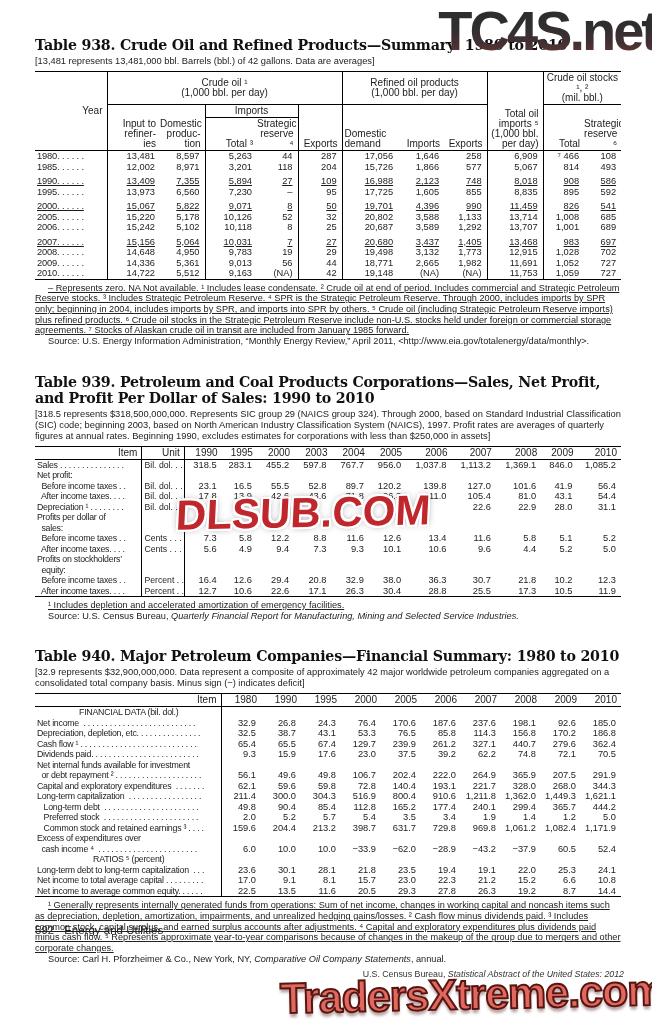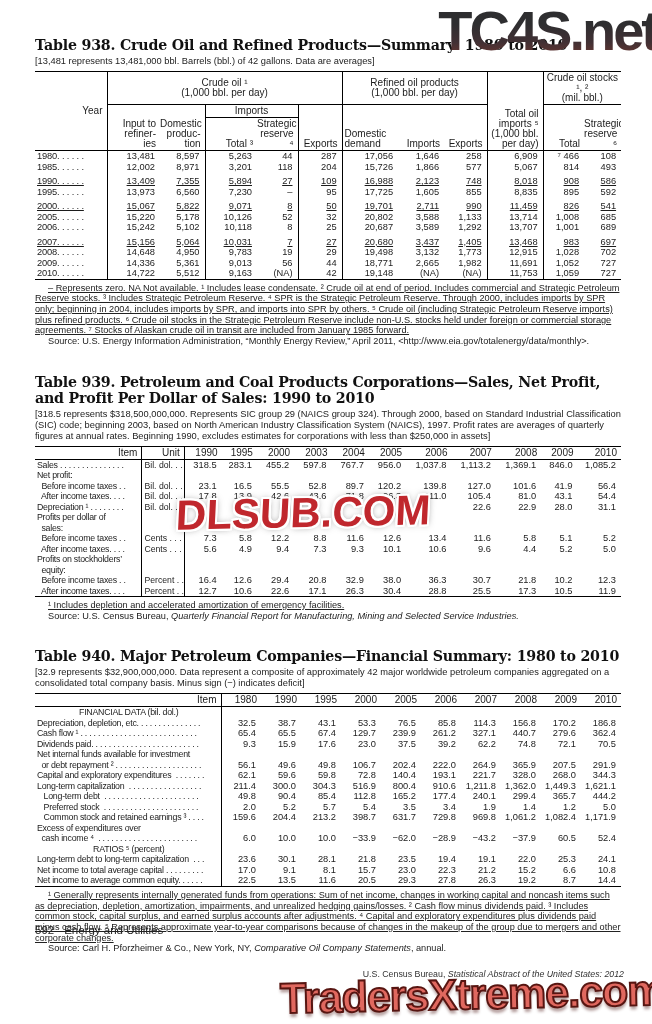--- a/index.html
+++ b/index.html
@@ -191,21 +191,21 @@
           <td class="num">592</td>
         </tr>
         <tr class="gap">
           <td class="lbl">2000. . . . . .</td>
           <td class="num vl">15,067</td>
           <td class="num">5,822</td>
           <td class="num vl">9,071</td>
           <td class="num">8</td>
           <td class="num vl">50</td>
           <td class="num vl">19,701</td>
-          <td class="num">2,711</td>
+          <td class="num">4,396</td>
           <td class="num">990</td>
           <td class="num vl">11,459</td>
           <td class="num vl">826</td>
           <td class="num">541</td>
         </tr>
         <tr>
           <td class="lbl">2005. . . . . .</td>
           <td class="num vl">15,220</td>
           <td class="num">5,178</td>
           <td class="num vl">10,126</td>
@@ -544,20 +544,33 @@
           <td class="num"></td>
           <td class="num"></td>
           <td class="num"></td>
           <td class="num"></td>
           <td class="num"></td>
           <td class="num"></td>
           <td class="num"></td>
           <td class="num"></td>
         </tr>
         <tr>
+          <td class="lbl">Net income  . . . . . . . . . . . . . . . . . . . . . . . . . .</td>
+          <td class="num vl">32.9</td>
+          <td class="num">26.8</td>
+          <td class="num">24.3</td>
+          <td class="num">76.4</td>
+          <td class="num">170.6</td>
+          <td class="num">187.6</td>
+          <td class="num">237.6</td>
+          <td class="num">198.1</td>
+          <td class="num">92.6</td>
+          <td class="num">185.0</td>
+        </tr>
+        <tr>
           <td class="lbl">Depreciation, depletion, etc. . . . . . . . . . . . . . .</td>
           <td class="num vl">32.5</td>
           <td class="num">38.7</td>
           <td class="num">43.1</td>
           <td class="num">53.3</td>
           <td class="num">76.5</td>
           <td class="num">85.8</td>
           <td class="num">114.3</td>
           <td class="num">156.8</td>
           <td class="num">170.2</td>

